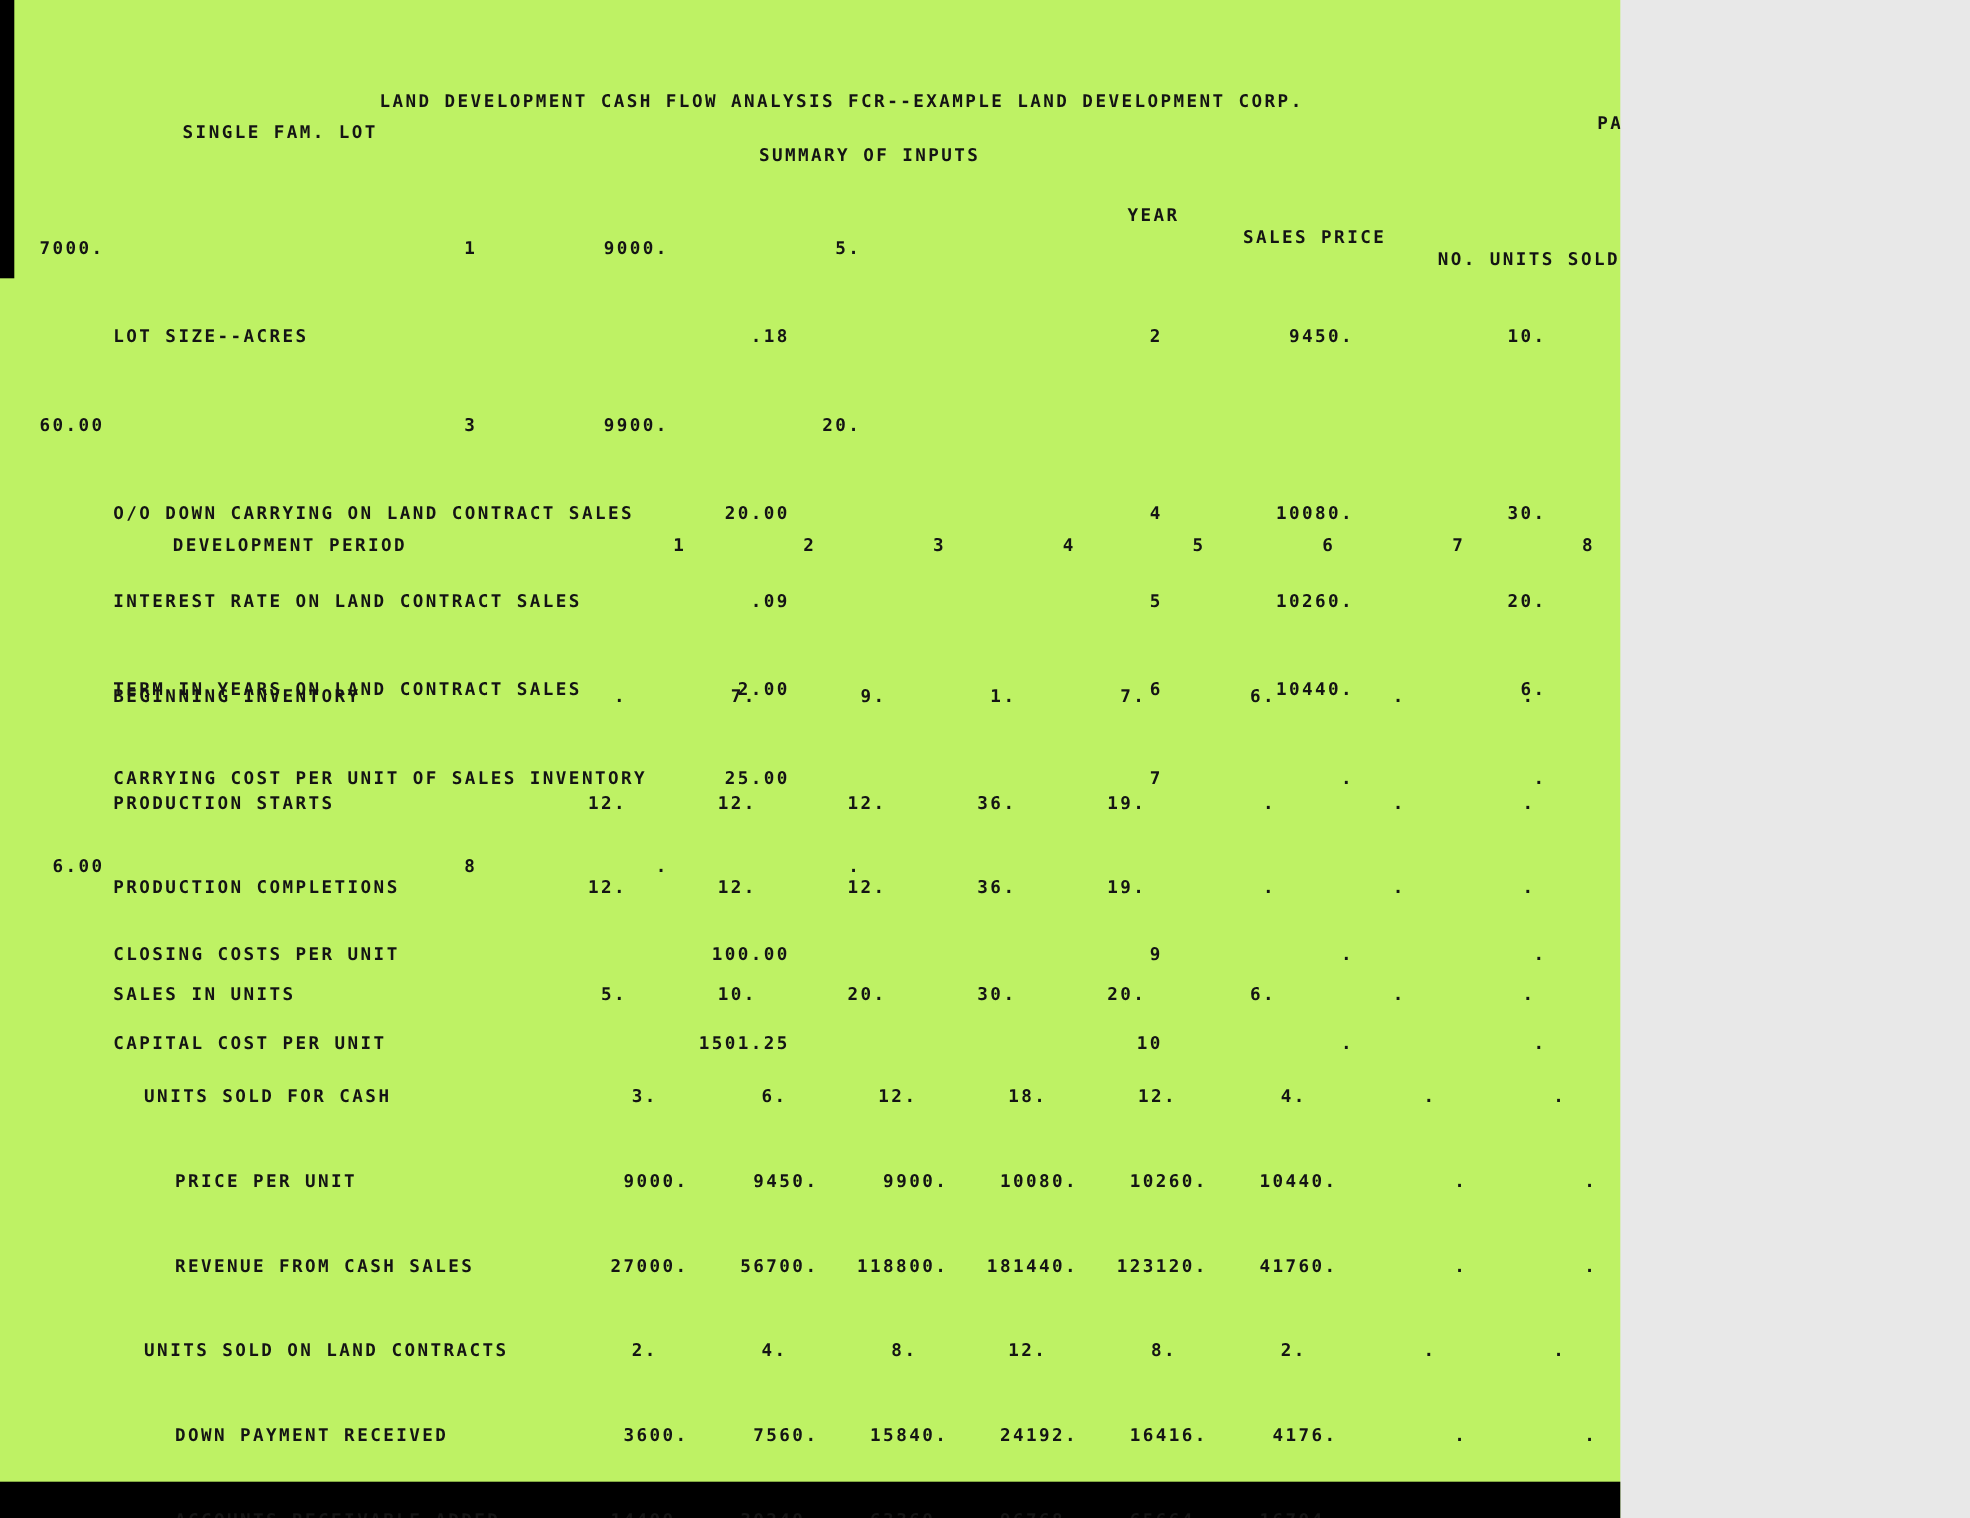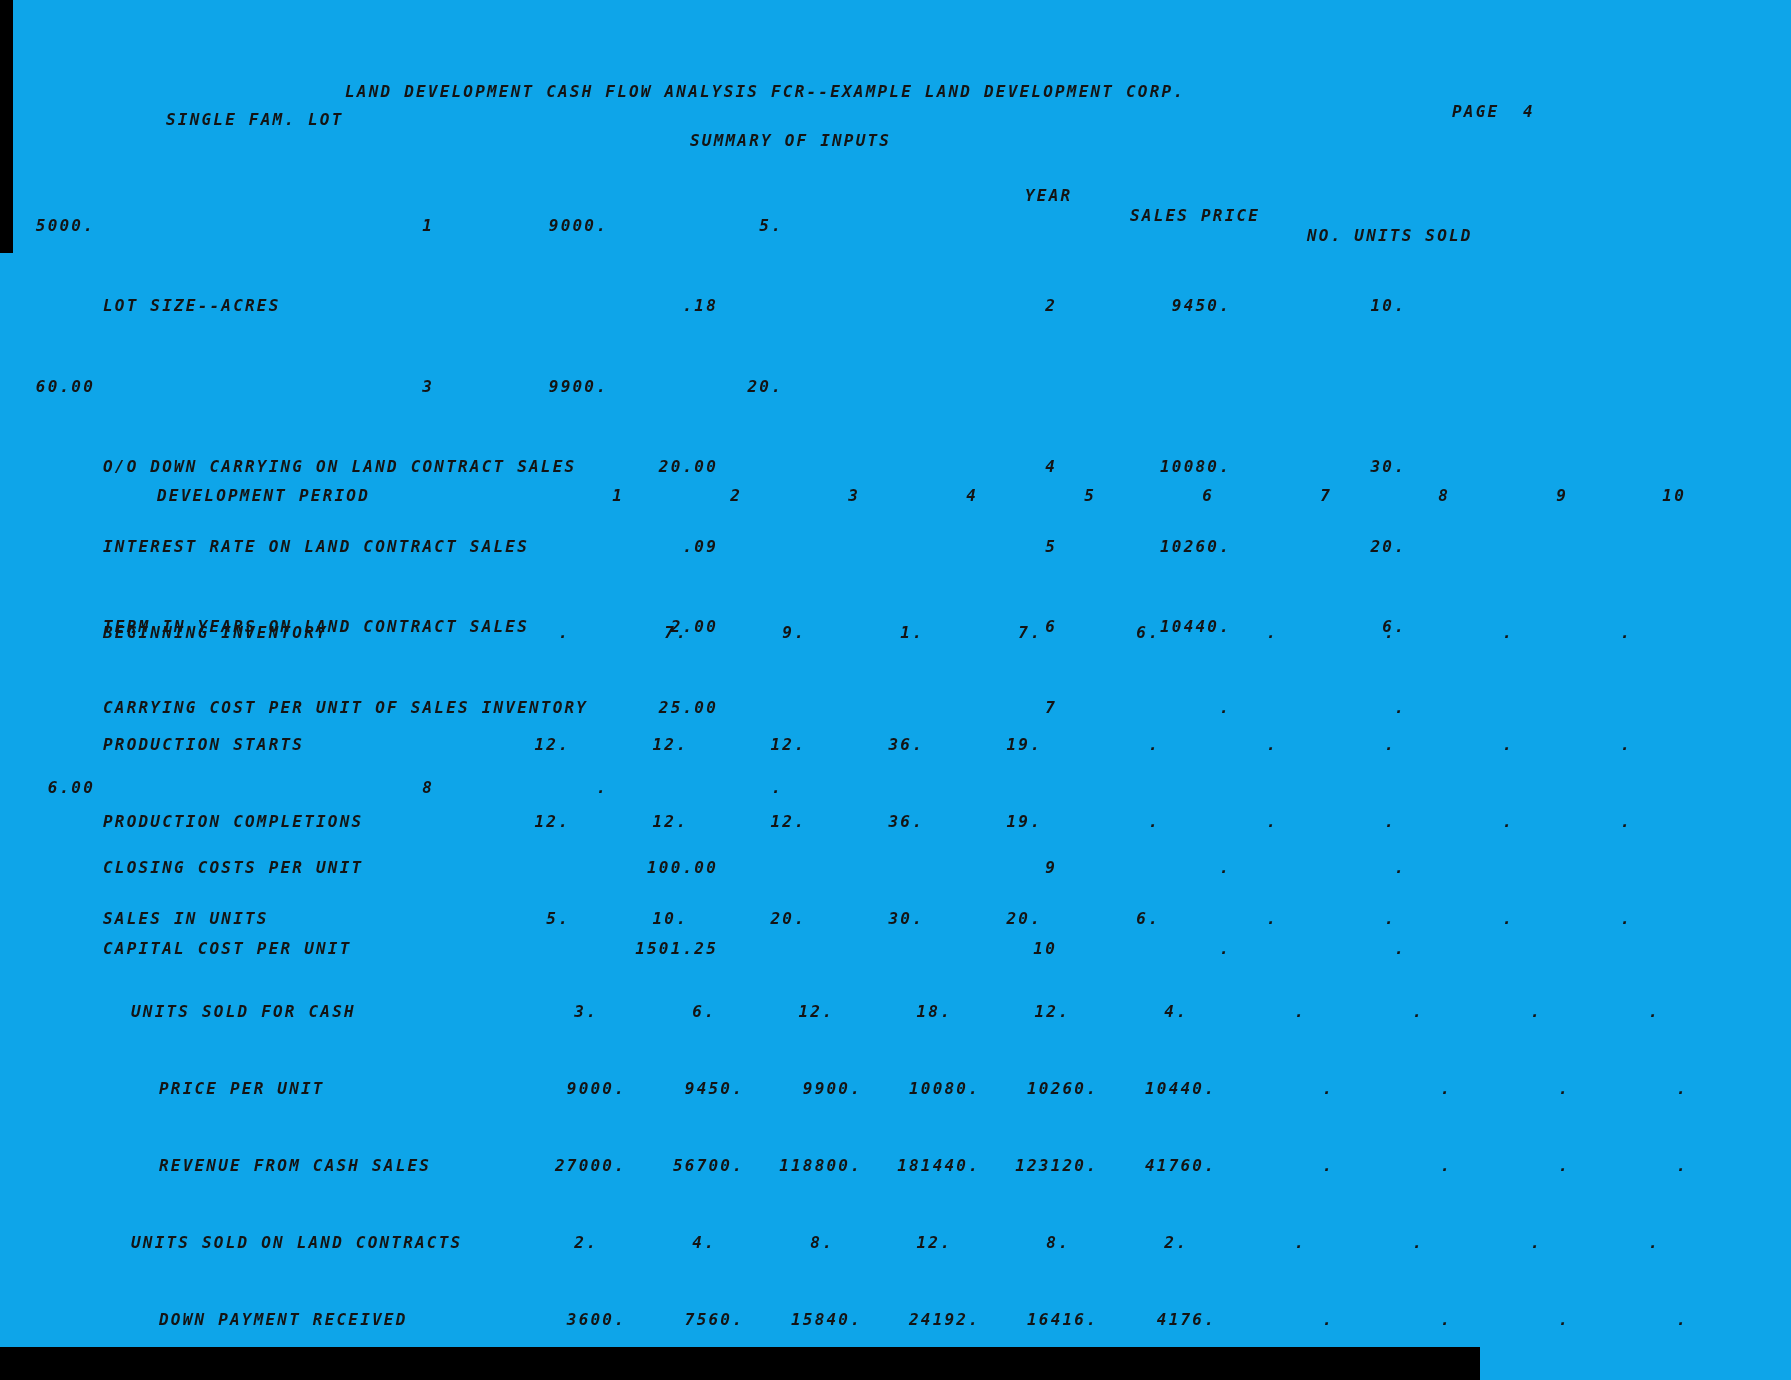--- a/index.html
+++ b/index.html
@@ -1,27 +1,26 @@
 <!DOCTYPE html>
 <html><head>
 <meta charset="utf-8">
 <style>
   html,body{margin:0;padding:0;background:#e8e8e8;}
   .page{
     position:relative;
-    width:1791px;height:1380px;
-    background:#0ea5e9;
+    width:1473px;height:1380px;
+    background:#bef264;
     font-family:"DejaVu Sans Mono","Liberation Mono",monospace;
     font-weight:700;
     font-size:16px;
     letter-spacing:2.2px;
     color:#141414;
     white-space:pre;
     overflow:hidden;
-    font-style:italic;
   }
   .bar{position:absolute;background:#000;}
   .bar-left{left:0;top:0;width:13px;height:253px;}
   .bar-bottom{left:0;top:1347px;width:1480px;height:33px;}
 
   .title-line{position:absolute;top:62px;left:0;width:100%;height:20px;line-height:20px;}
   .title{position:absolute;left:345px;}
   .page-num{position:absolute;left:1452px;}
 
   .subtitle{position:absolute;top:110px;left:166px;height:20px;line-height:20px;}
@@ -62,21 +61,21 @@
   <div class="section-title">SUMMARY OF INPUTS</div>
 
   <div class="year-header">
     <span class="yh-year">YEAR</span>
     <span class="yh-price">SALES PRICE</span>
     <span class="yh-units">NO. UNITS SOLD</span>
   </div>
 
   <div class="inputs-block" id="inputs-block">
   <div class="irow">
-    <span class="i-value">5000.</span>
+    <span class="i-value">7000.</span>
     <span class="y-year">1</span>
     <span class="y-price">9000.</span>
     <span class="y-units">5.</span>
   </div>
 
   <div class="irow">
     <span class="i-label">LOT SIZE--ACRES</span>
     <span class="i-value">.18</span>
     <span class="y-year">2</span>
     <span class="y-price">9450.</span>
@@ -148,21 +147,21 @@
 
   <div class="dev-block">
     <div class="drow" id="dev-header">
       <span class="d-label" style="padding-left:54px">DEVELOPMENT PERIOD</span>
     <span class="d-cell">1</span><span class="d-cell">2</span><span class="d-cell">3</span><span class="d-cell">4</span><span class="d-cell">5</span><span class="d-cell">6</span><span class="d-cell">7</span><span class="d-cell">8</span><span class="d-cell">9</span><span class="d-cell">10</span></div>
     <div class="dev-rows" id="dev-rows">
   <div class="drow" style="margin-top: 0px;">
     <span class="d-label" style="padding-left: 0px;">BEGINNING INVENTORY</span>
   <span class="d-cell">.</span><span class="d-cell">7.</span><span class="d-cell">9.</span><span class="d-cell">1.</span><span class="d-cell">7.</span><span class="d-cell">6.</span><span class="d-cell">.</span><span class="d-cell">.</span><span class="d-cell">.</span><span class="d-cell">.</span></div>
 
-  <div class="drow" style="margin-top: 35px;">
+  <div class="drow" style="margin-top: 20px;">
     <span class="d-label" style="padding-left: 0px;">PRODUCTION STARTS</span>
   <span class="d-cell">12.</span><span class="d-cell">12.</span><span class="d-cell">12.</span><span class="d-cell">36.</span><span class="d-cell">19.</span><span class="d-cell">.</span><span class="d-cell">.</span><span class="d-cell">.</span><span class="d-cell">.</span><span class="d-cell">.</span></div>
 
   <div class="drow" style="margin-top: 0px;">
     <span class="d-label" style="padding-left: 0px;">PRODUCTION COMPLETIONS</span>
   <span class="d-cell">12.</span><span class="d-cell">12.</span><span class="d-cell">12.</span><span class="d-cell">36.</span><span class="d-cell">19.</span><span class="d-cell">.</span><span class="d-cell">.</span><span class="d-cell">.</span><span class="d-cell">.</span><span class="d-cell">.</span></div>
 
   <div class="drow" style="margin-top: 20px;">
     <span class="d-label" style="padding-left: 0px;">SALES IN UNITS</span>
   <span class="d-cell">5.</span><span class="d-cell">10.</span><span class="d-cell">20.</span><span class="d-cell">30.</span><span class="d-cell">20.</span><span class="d-cell">6.</span><span class="d-cell">.</span><span class="d-cell">.</span><span class="d-cell">.</span><span class="d-cell">.</span></div>

